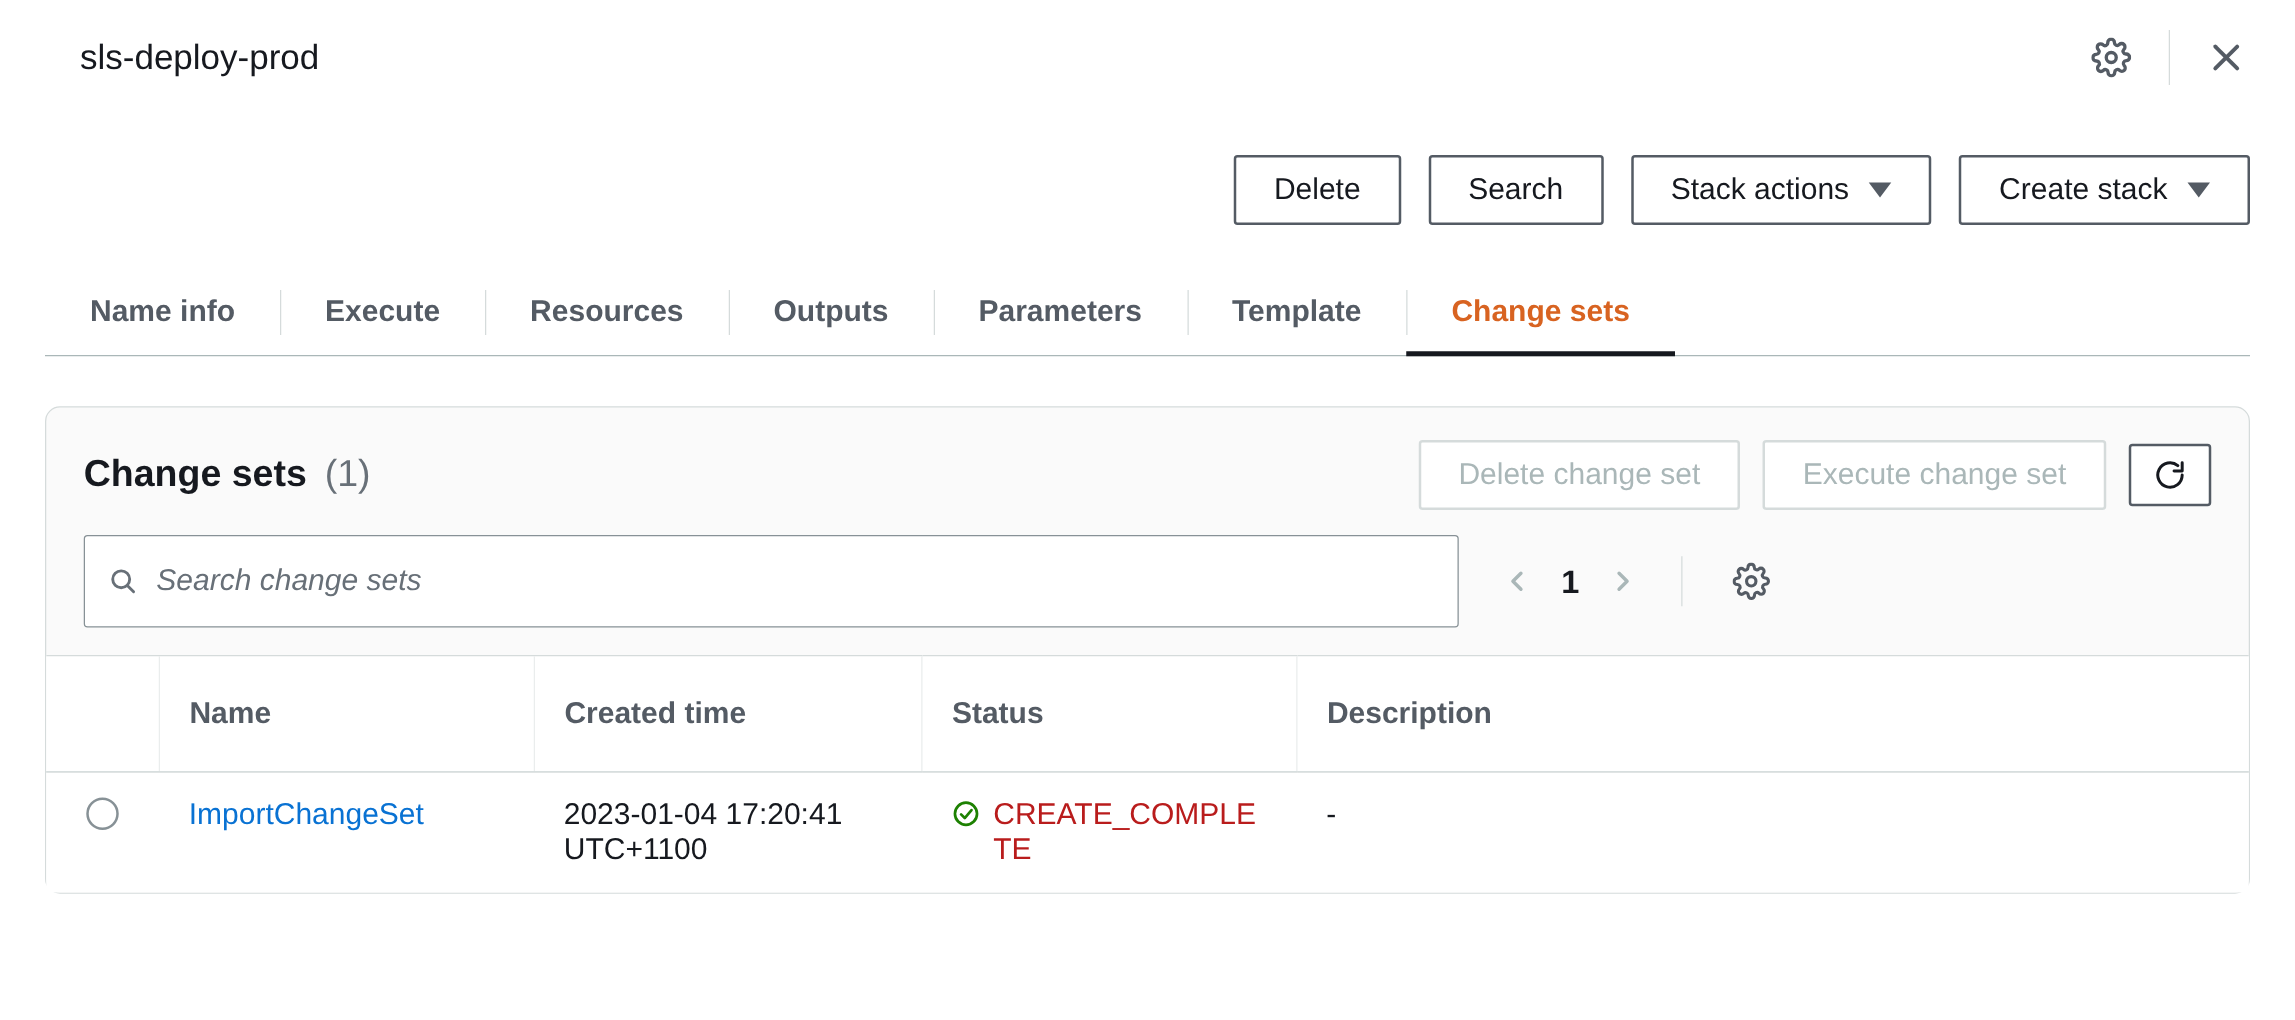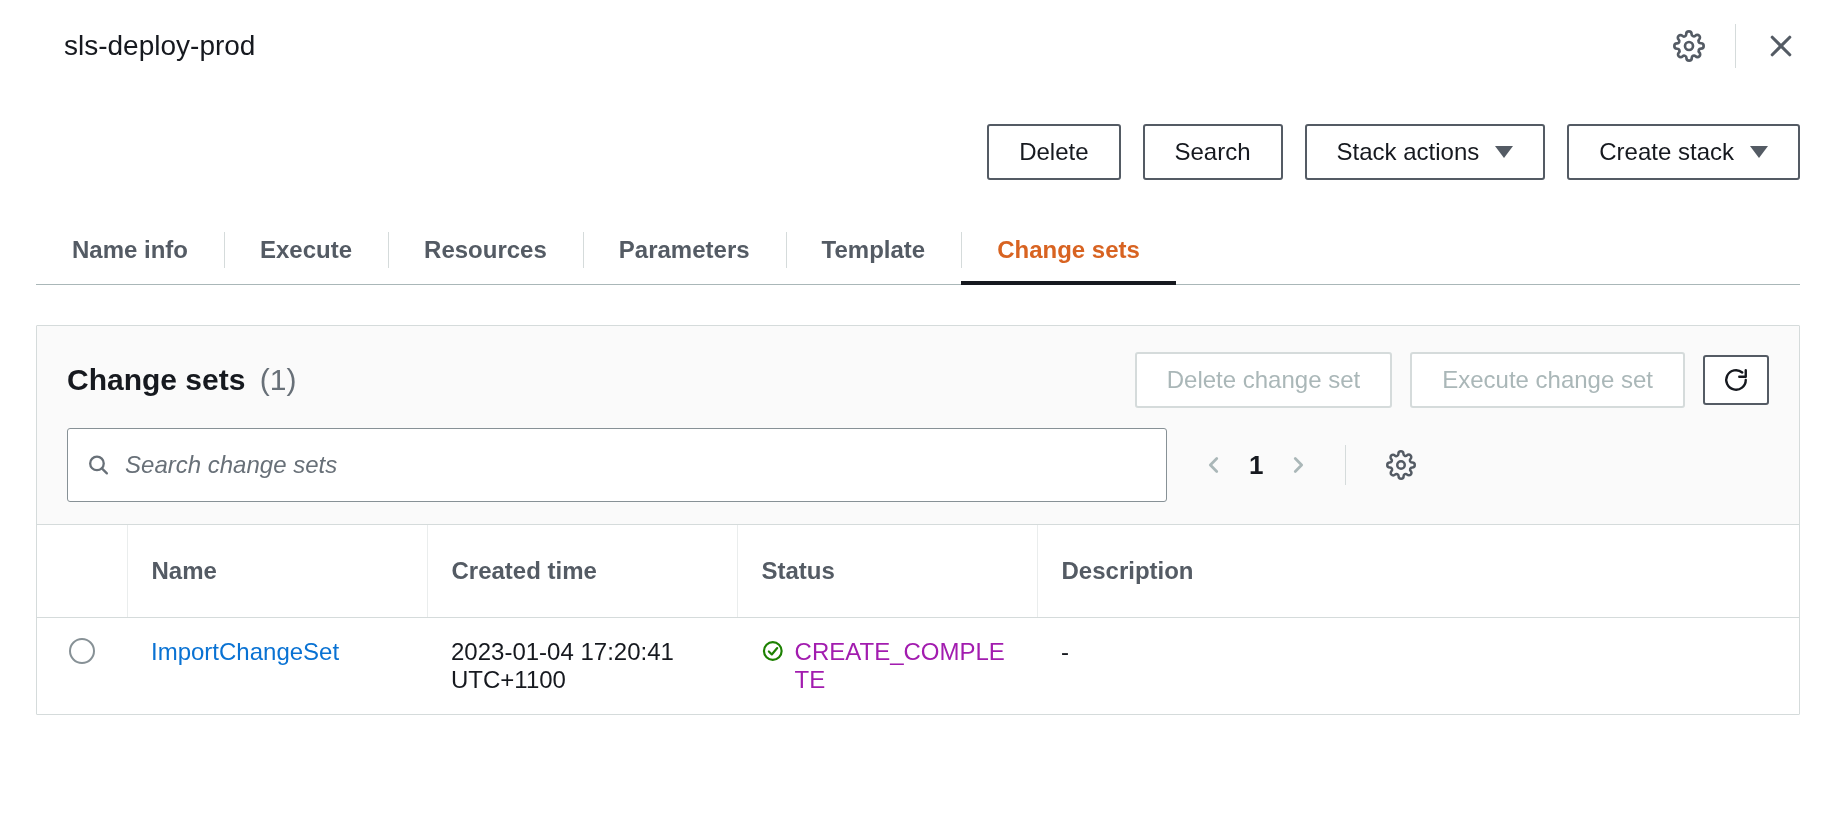--- a/index.html
+++ b/index.html
@@ -103,21 +103,21 @@
     content: "";
     position: absolute;
     left: 0; top: 4px; bottom: 16px;
     width: 1px;
     background: #d5dbdb;
   }
 
   
   .panel {
     border: 1px solid #d5dbdb;
-    border-radius: 1px;
+    border-radius: 12px;
     background: #fafafa;
   }
   .panel-header {
     display: flex;
     align-items: center;
     justify-content: space-between;
     padding: 26px 30px 10px;
   }
   .panel-title {
     font-size: 30px;
@@ -214,21 +214,21 @@
   table.cs .col-status { width: 300px; }
   .radio {
     appearance: none;
     width: 26px; height: 26px;
     border: 2px solid #879196;
     border-radius: 50%;
     cursor: pointer;
     display: inline-block;
   }
   .link { color: #0972d3; cursor: pointer; }
-  .status-ok { color: #a21caf; display: inline-flex; gap: 10px; align-items: flex-start; }
+  .status-ok { color: #b91c1c; display: inline-flex; gap: 10px; align-items: flex-start; }
 </style>
 </head>
 <body>
 
 <div class="header-row">
   <h1 class="stack-title">sls-deploy-prod</h1>
   <div class="header-icons">
     <button class="icon-btn" aria-label="settings">
       <svg width="32" height="32" viewBox="0 0 24 24" fill="none" stroke-width="2" stroke-linecap="round" stroke-linejoin="round">
         <circle cx="12" cy="12" r="3"></circle>
@@ -259,20 +259,21 @@
   <button class="btn">
     <span>Create stack</span>
     <span class="caret"></span>
   </button>
 </div>
 
 <div class="tabs">
   <div class="tab"><span>Name info</span></div>
   <div class="tab"><span>Execute</span></div>
   <div class="tab"><span>Resources</span></div>
+  <div class="tab"><span>Outputs</span></div>
   <div class="tab"><span>Parameters</span></div>
   <div class="tab"><span>Template</span></div>
   <div class="tab active"><span>Change sets</span></div>
 </div>
 
 <div class="panel">
   <div class="panel-header">
     <div class="panel-title">
       <span>Change sets</span>
       <span class="count">(1)</span>

